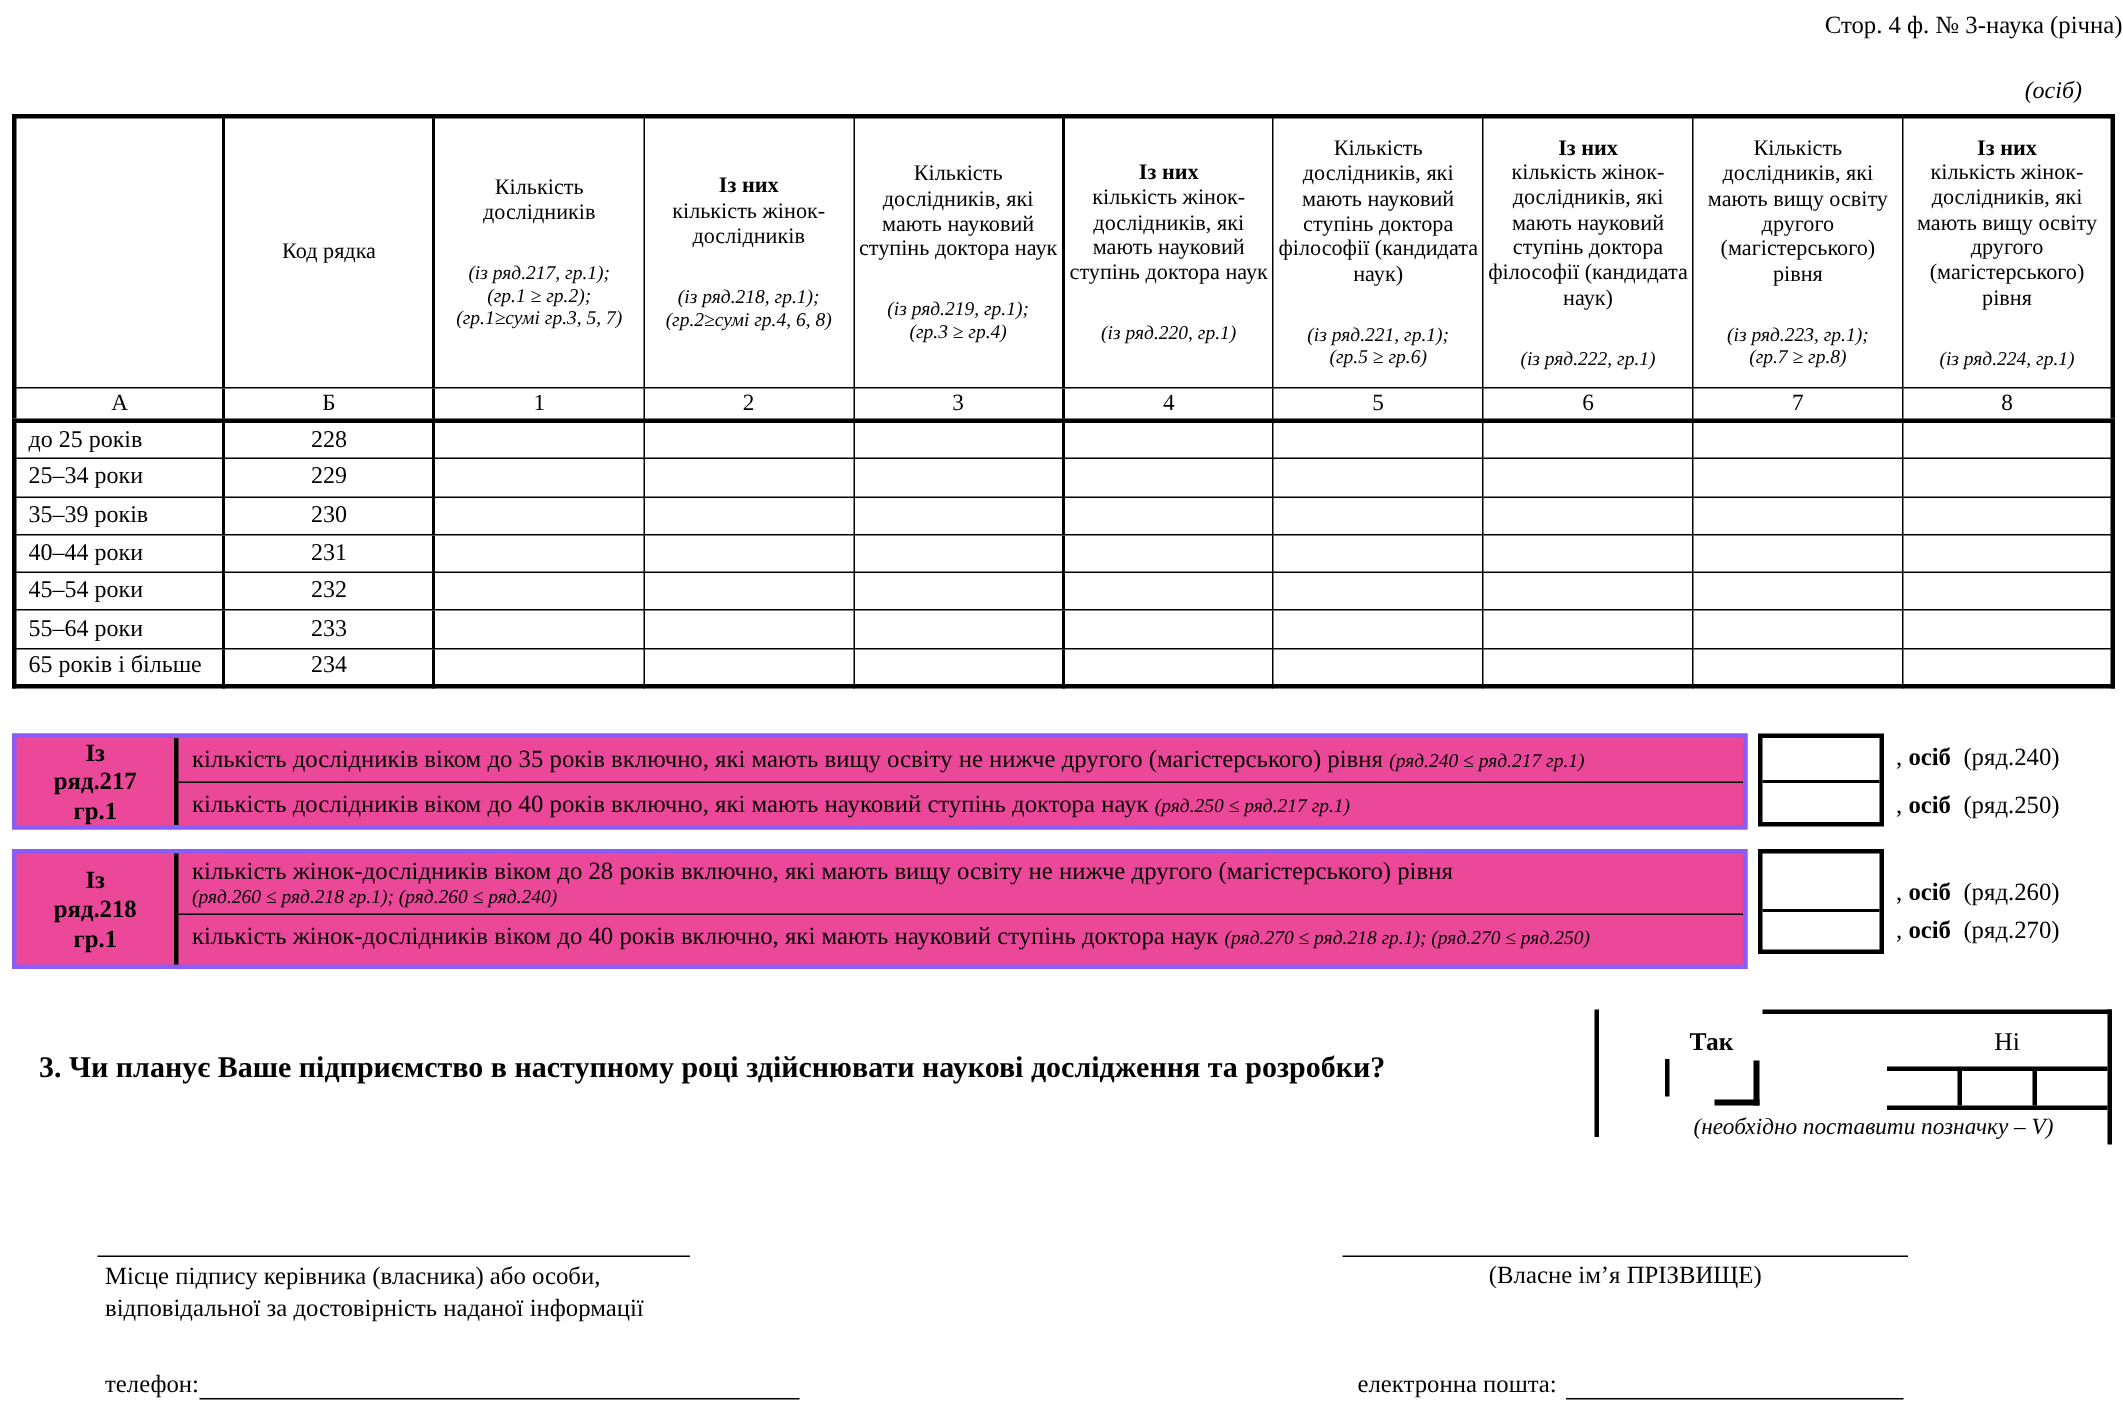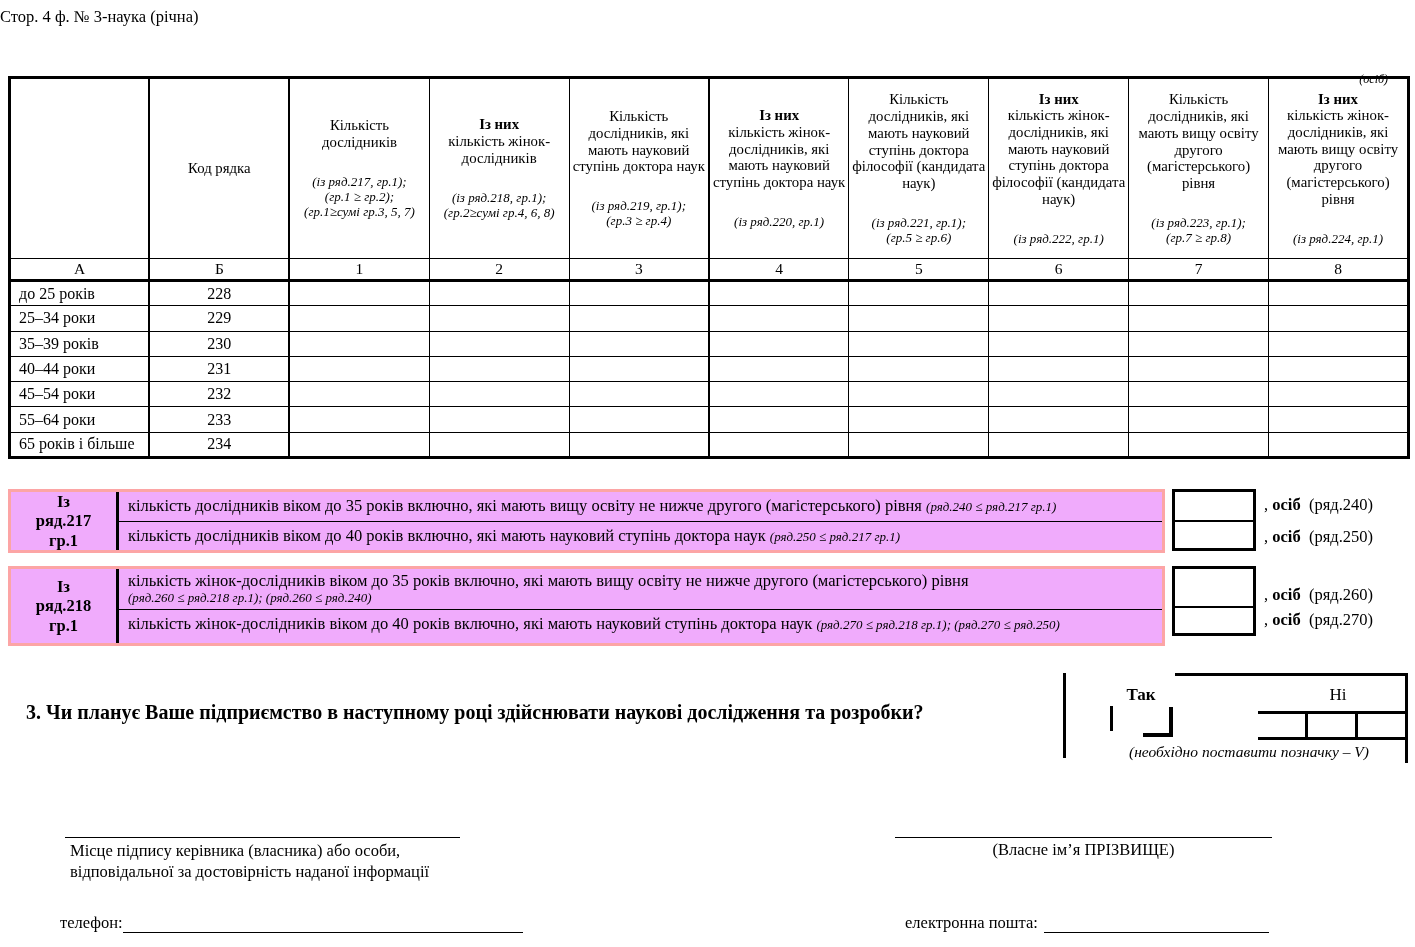--- a/index.html
+++ b/index.html
@@ -1,42 +1,42 @@
 <!DOCTYPE html>
 <html><head>
 <meta charset="utf-8">
 <style>
   * { margin:0; padding:0; box-sizing:border-box; }
   html,body { background:#fff; }
   body { font-family:"Liberation Serif", serif; color:#000; }
   .page { position:relative; width:1415px; height:947px; background:#fff; overflow:hidden; }
 
-  .page-header { position:absolute; top:7px; left:0; width:100%; text-align:left; font-size:16.5px; }
+  .page-header { position:absolute; top:7px; left:0; width:100%; text-align:right; font-size:16.5px; }
   .section-title { position:absolute; top:29px; left:13px; font-size:17.5px; font-weight:bold; }
-  .unit-note { position:absolute; top:52px; right:27px; font-size:12px; font-style:italic;margin-top:20px; }
+  .unit-note { position:absolute; top:52px; right:27px; font-size:16px; font-style:italic; }
 
   
   table.main-table { position:absolute; left:8px; top:76px; width:1402px; border-collapse:collapse;
     table-layout:fixed; border:3px solid #000; }
   .main-table th, .main-table td { border:1.5px solid #000; padding:0 2px; text-align:center; vertical-align:middle; }
   .main-table thead { border-bottom:3.5px solid #000; }
   .main-table tr.hdr th { height:181px; font-weight:normal; font-size:14.8px; line-height:1.13; }
   .hdr-pfx { display:block; font-weight:bold; }
   .hdr-title { display:block; }
   .hdr-note { display:block; font-style:italic; font-size:13px; margin-top:24px; white-space:pre-line; line-height:1.15; }
   .main-table tr.sub th { height:22px; font-weight:normal; font-size:15.5px; }
   .main-table tbody td { height:25.3px; font-size:16px; }
   .main-table td.row-label { text-align:left; padding-left:8px; }
   .code-col { border-left-width:2.5px !important; border-right-width:2.5px !important; }
   .tl { border-left-width:2.5px !important; }
 
   
   .cblock { position:absolute; left:8px; width:1407px; }
   .cb1 { top:489px; } .cb2 { top:566px; }
-  .cb-main { position:absolute; left:0; top:0; width:1157px; border:3px solid #fca5a5; display:flex; background:#f0abfc; }
+  .cb-main { position:absolute; left:0; top:0; width:1157px; border:3px solid #8b5cf6; display:flex; background:#ec4899; }
   .cb-side { width:108px; border-right:3px solid #000; display:flex; flex-direction:column;
     justify-content:center; align-items:center; font-weight:bold; font-size:16.5px; line-height:1.18;
     text-align:center; white-space:pre-line; }
   .cb-rows { flex:1; display:flex; flex-direction:column; }
   .cb-row { padding:0 9px; font-size:16.5px; }
   .cb-row + .cb-row { border-top:1.5px solid #000; }
   .cb1 .cb-row { height:29px; line-height:28px; white-space:nowrap; overflow:hidden; }
   .cb2 .row0 { height:40px; padding-top:2px; line-height:1.2; }
   .cb2 .row1 { height:34px; line-height:27px; white-space:nowrap; overflow:hidden; }
   .inline-note { font-style:italic; font-size:13px; }
@@ -69,21 +69,21 @@
   .yn-norow .ncell + .ncell { border-left:3px solid #000; }
   .yn-note { position:absolute; left:32px; top:73px; width:308px; font-style:italic; font-size:15.5px; text-align:center; }
 
   
   .sig-line { position:absolute; border-top:1.5px solid #000; }
   .sig-left-line { left:65px; top:837px; width:395px; }
   .sig-left-caption { position:absolute; left:70px; top:840px; width:420px; font-size:16.5px; line-height:1.3; white-space:pre-line; }
   .sig-right-line { left:895px; top:837px; width:377px; }
   .sig-right-caption { position:absolute; left:895px; top:840px; width:377px; text-align:center; font-size:16.5px; }
   .contact-row { position:absolute; display:flex; align-items:flex-end; font-size:16.5px; }
-  .phone-row { left:60px; top:913px; }
+  .phone-row { left:70px; top:913px; }
   .email-row { left:905px; top:913px; }
   .fill-line { display:inline-block; border-bottom:1.5px solid #000; height:20px; }
   .phone-fill { width:400px; } .email-fill { width:225px; margin-left:6px; }
 </style>
 </head>
 <body>
 
 <div class="page">
 
   <div class="page-header">Стор. 4 ф. № 3-наука (річна)</div>
@@ -256,21 +256,21 @@
         <div class="u u0"><span>, </span><b>осіб</b><span>  (ряд.240)</span></div>
         <div class="u u1"><span>, </span><b>осіб</b><span>  (ряд.250)</span></div>
       </div>
     </div>
   <div class="cblock cb2">
       <div class="cb-main">
         <div class="cb-side">Із
 ряд.218
 гр.1</div>
         <div class="cb-rows">
-          <div class="cb-row row0"><span>кількість жінок-дослідників віком до 35 років включно, які мають вищу освіту не нижче другого (магістерського) рівня</span><span class="block-note">(ряд.260 ≤ ряд.218 гр.1); (ряд.260 ≤ ряд.240)</span></div>
+          <div class="cb-row row0"><span>кількість жінок-дослідників віком до 28 років включно, які мають вищу освіту не нижче другого (магістерського) рівня</span><span class="block-note">(ряд.260 ≤ ряд.218 гр.1); (ряд.260 ≤ ряд.240)</span></div>
           <div class="cb-row row1"><span>кількість жінок-дослідників віком до 40 років включно, які мають науковий ступінь доктора наук </span><span class="inline-note">(ряд.270 ≤ ряд.218 гр.1); (ряд.270 ≤ ряд.250)</span></div>
         </div>
       </div>
       <div class="entry-box">
         <div class="ecell ecell0"></div>
         <div class="ecell ecell1"></div>
       </div>
       <div class="units">
         <div class="u u0"><span>, </span><b>осіб</b><span>  (ряд.260)</span></div>
         <div class="u u1"><span>, </span><b>осіб</b><span>  (ряд.270)</span></div>

